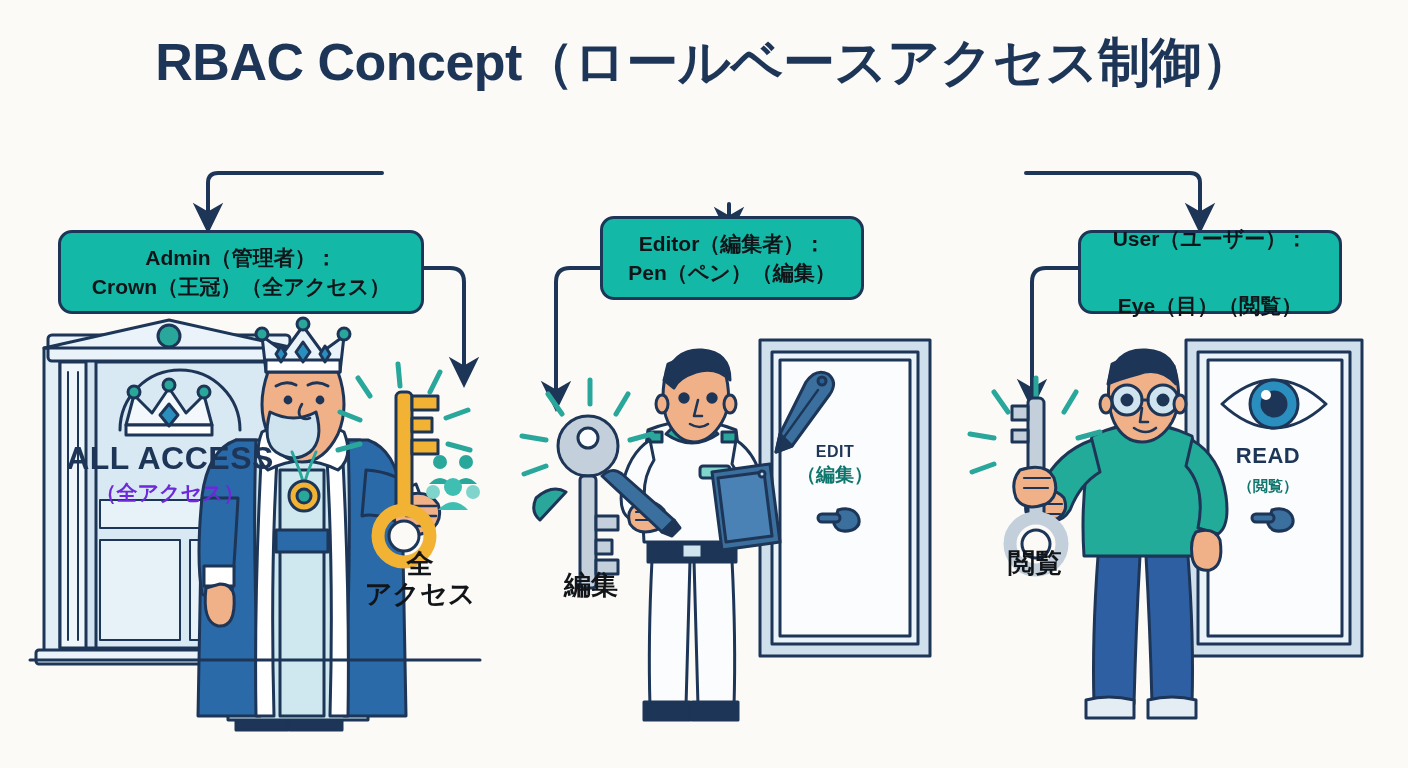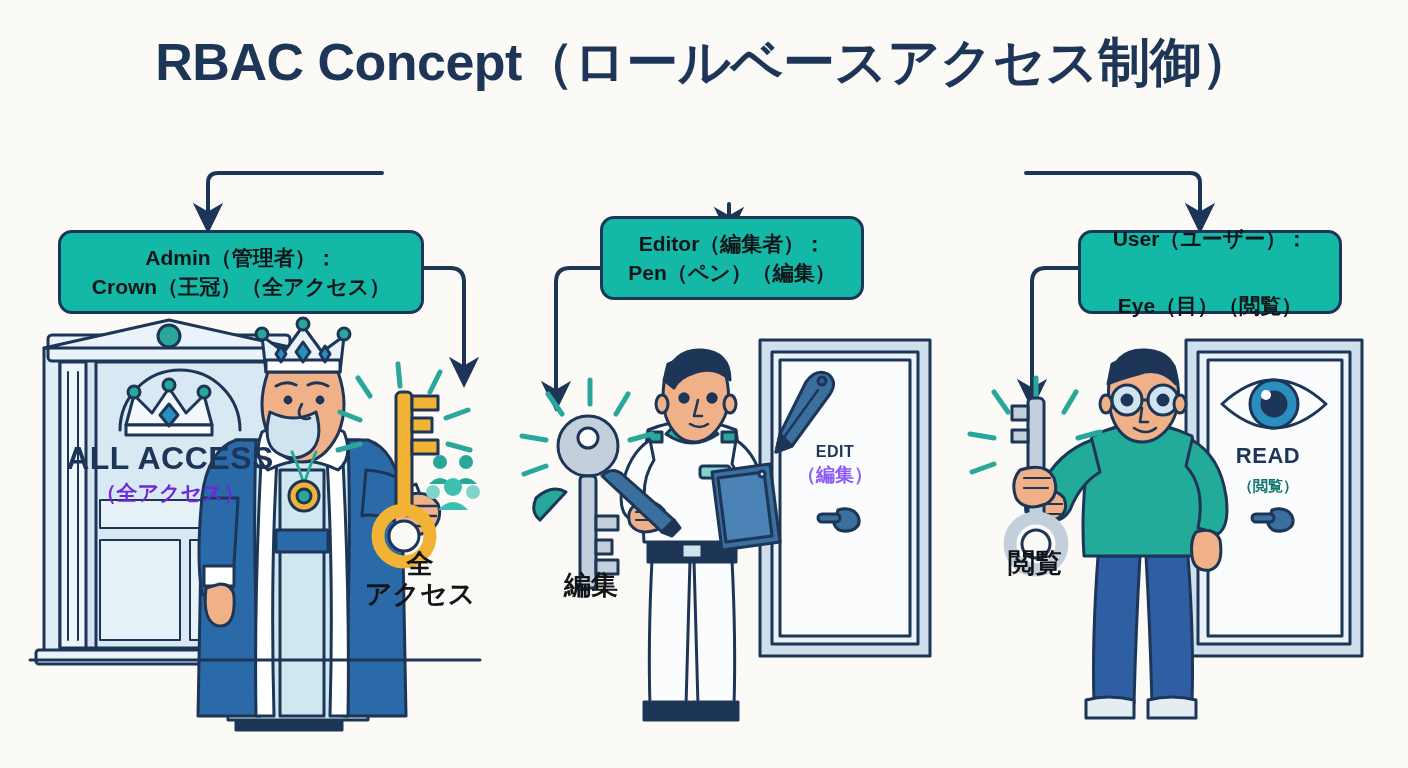--- a/index.html
+++ b/index.html
@@ -44,21 +44,21 @@
   #label-admin-key{left:340px;top:549px;width:160px;font-size:27px;}
   #label-editor-key{left:531px;top:570px;width:120px;font-size:27px;}
   #label-user-key{left:975px;top:548px;width:120px;font-size:27px;}
 
   .door-text{position:absolute;text-align:center;white-space:nowrap;}
   #door-admin-text{left:55px;top:440px;width:230px;color:#1d3557;}
   #door-admin-text .en{font-size:32px;font-weight:bold;letter-spacing:.5px;}
   #door-admin-text .jp{font-size:21px;font-weight:bold;color:#6d28d9;margin-top:2px;}
   #door-editor-text{left:775px;top:443px;width:120px;color:#1d3557;}
   #door-editor-text .en{font-size:16px;font-weight:bold;letter-spacing:.5px;}
-  #door-editor-text .jp{font-size:19px;font-weight:bold;color:#8b5cf6;margin-top:1px;}
+  #door-editor-text .jp{font-size:19px;font-weight:bold;color:#0f766e;margin-top:1px;}
   #door-user-text{left:1208px;top:443px;width:120px;color:#1d3557;}
   #door-user-text .en{font-size:22px;font-weight:bold;letter-spacing:.5px;}
   #door-user-text .jp{font-size:15px;font-weight:bold;color:#0f766e;margin-top:8px;}
 </style>
 </head>
 <body>
 
 <div id="stage">
 
   <div class="page-title">RBAC Concept（ロールベースアクセス制御）</div>

